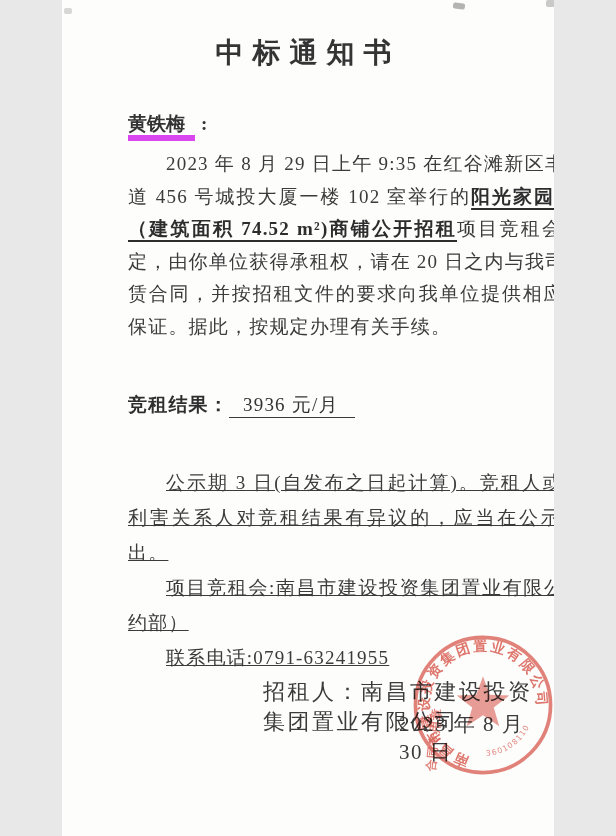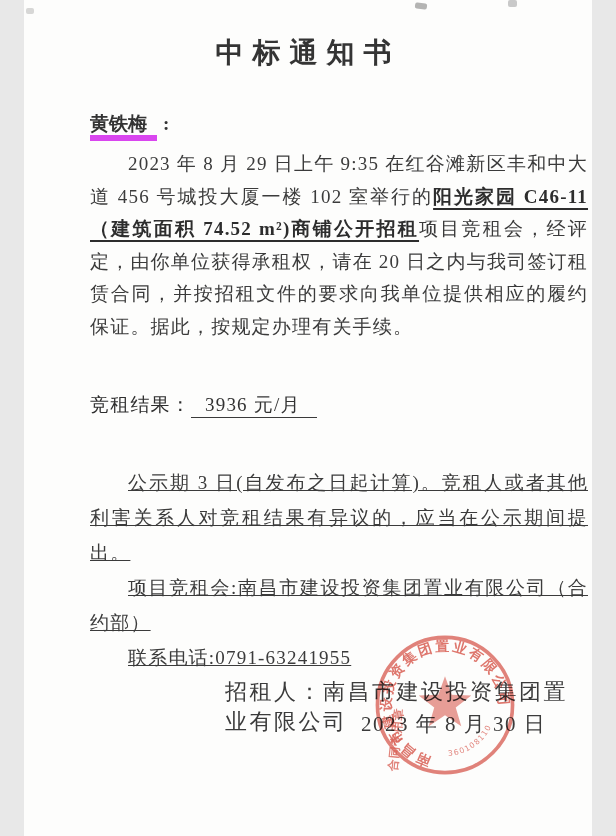--- a/index.html
+++ b/index.html
@@ -1,19 +1,19 @@
 <!DOCTYPE html>
 <html style="--seal: #d8564b;"><head>
 <meta charset="utf-8">
 <style>
   * { margin: 0; padding: 0; box-sizing: border-box; }
   html, body { background: #e8e8e8; }
   .page {
     position: relative;
-    width: 568px;
+    width: 492px;
     height: 836px;
     margin: 0 auto;
     background: #fdfdfc;
     overflow: hidden;
     font-family: "Liberation Serif", "DejaVu Serif", serif;
     color: #3a3a3a;
   }
   .artifact {
     position: absolute;
     background: rgba(90,90,90,.45);
@@ -65,21 +65,21 @@
     text-decoration: underline;
     text-decoration-thickness: 1.5px;
     text-underline-offset: 5px;
   }
   .result-line {
     position: absolute;
     left: 66px; top: 392px;
     font-size: 19px;
     letter-spacing: 1.2px;
   }
-  .result-line .label { font-weight: 400; color: #2e2e2e; }
+  .result-line .label { font-weight: 700; color: #2e2e2e; }
   .result-line .value {
     border-bottom: 1.6px solid #3a3a3a;
     padding: 0 16px 2px 14px;
     color: #333;
   }
   .p2 { top: 465px; line-height: 35px; text-decoration: underline; }
   .p2 .line { text-indent: 2em; }
 
   .signature {
     position: absolute;

